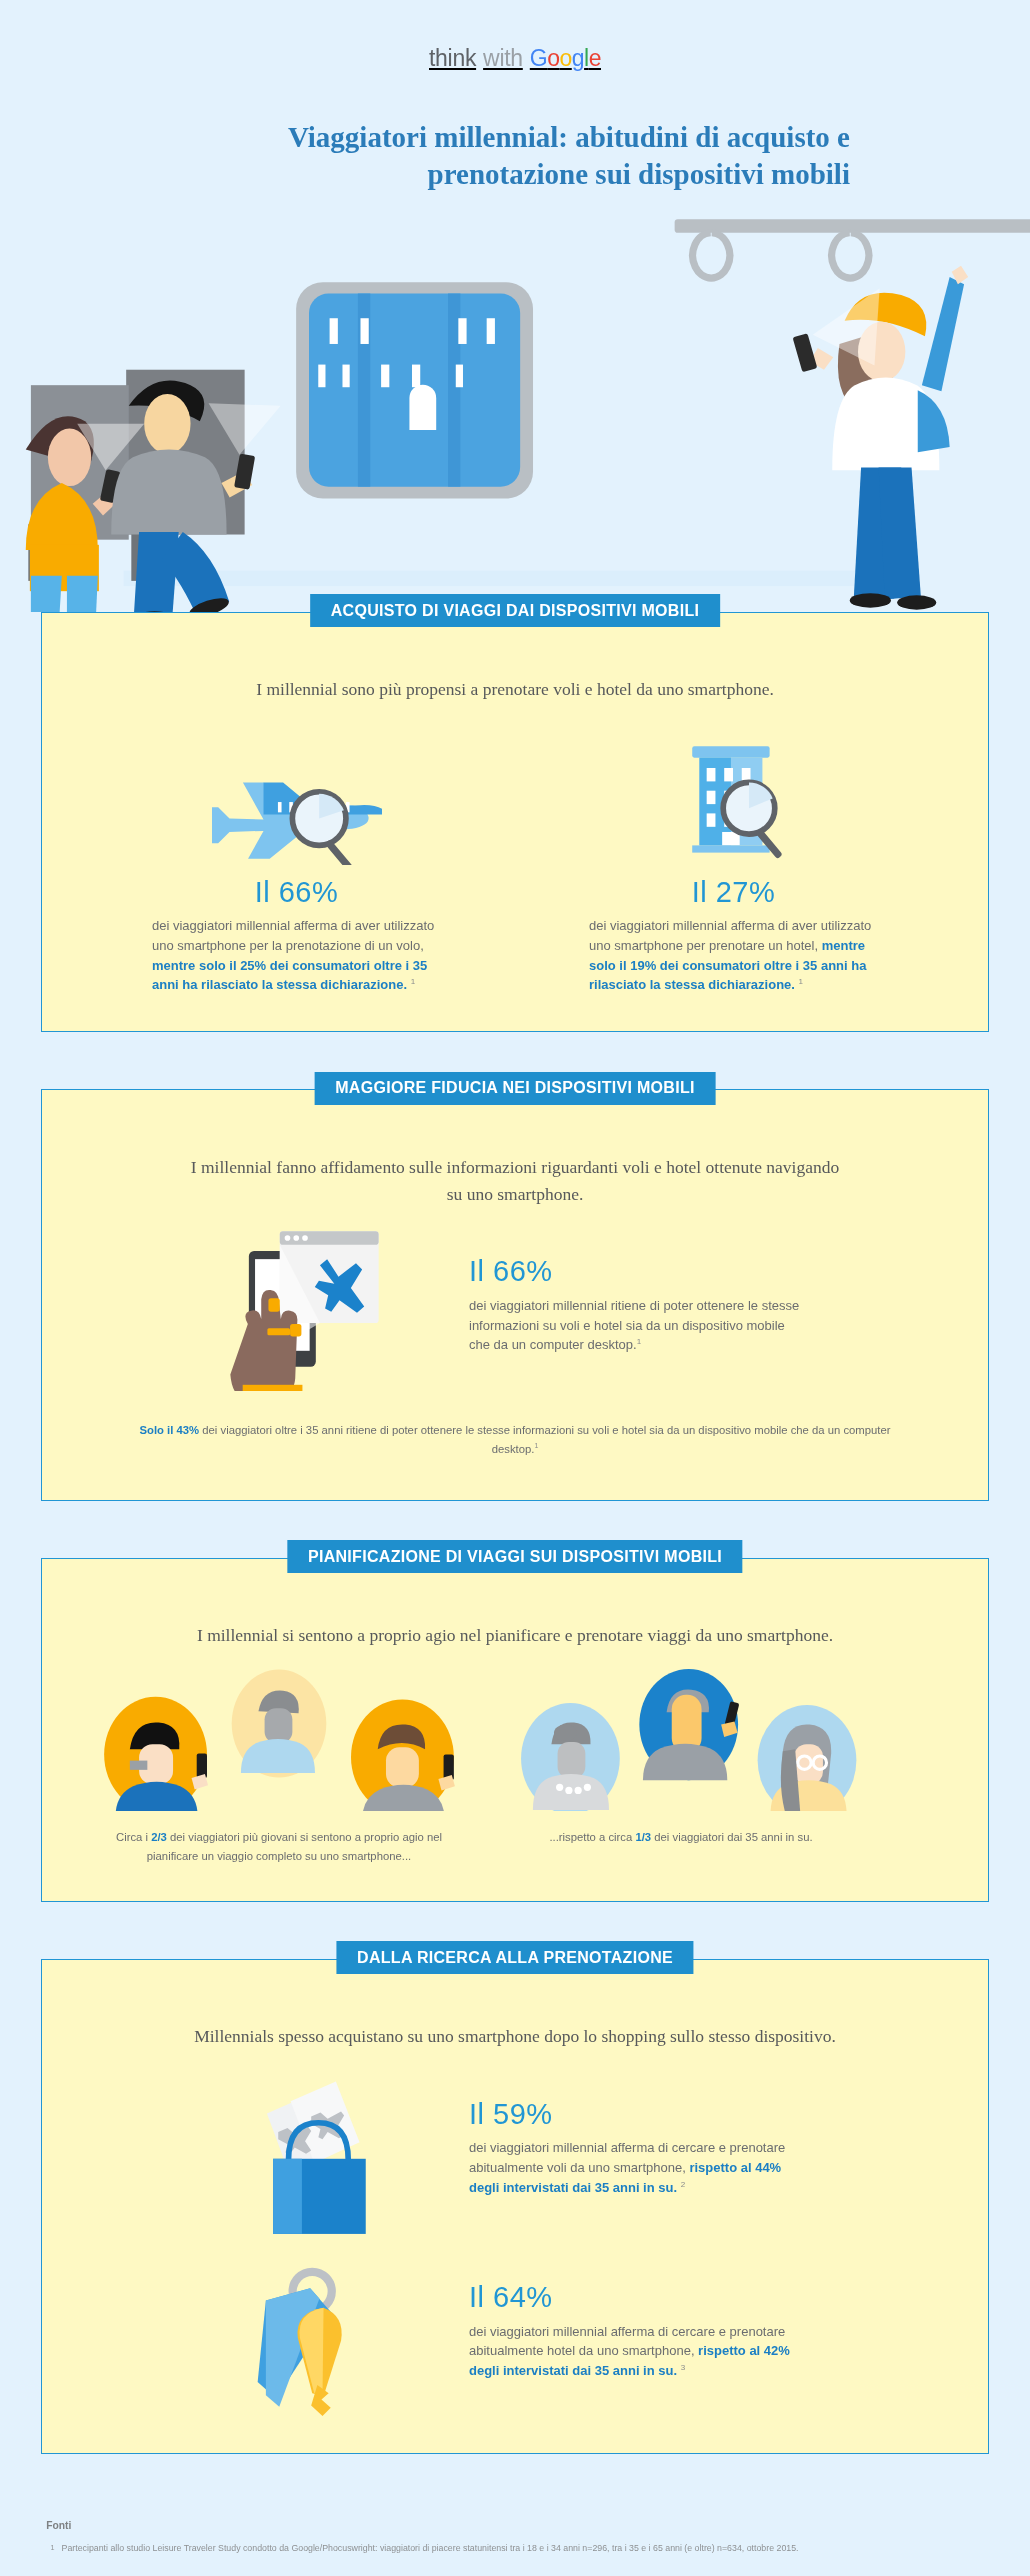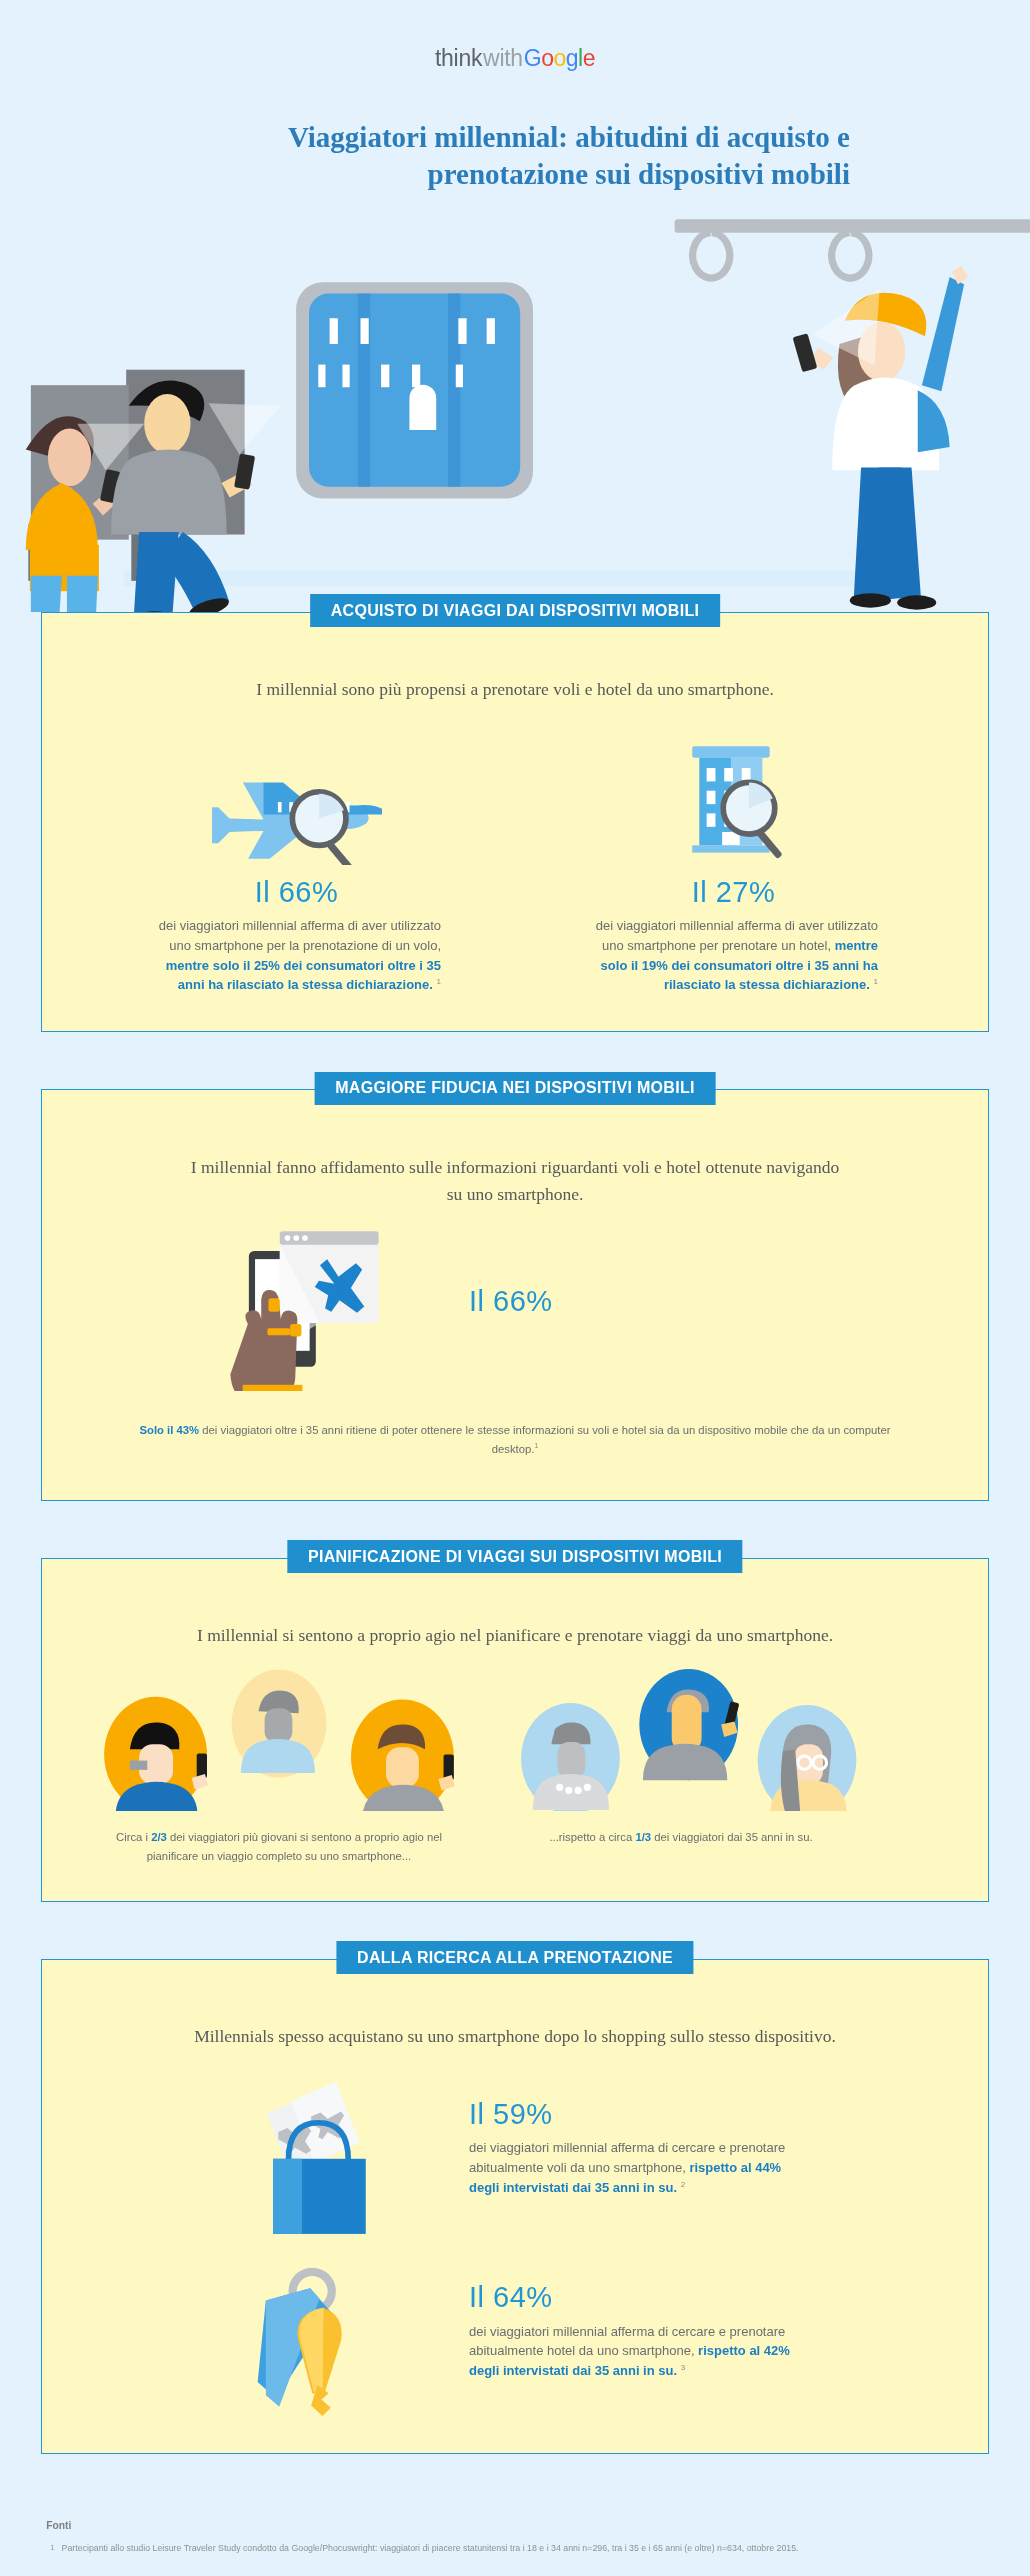--- a/index.html
+++ b/index.html
@@ -13,23 +13,24 @@
     min-height: 3838px;
     position: relative;
     overflow-x: hidden;
   }
 
   
   .twg-logo {
     display: flex;
     align-items: baseline;
     justify-content: center;
-    gap: 1px;
+    gap: 7px;
     font-size: 23px;
     letter-spacing: -0.3px;
+    text-decoration: underline;
   }
   .twg-logo .t-think { color: #5f6368; font-weight: 400; }
   .twg-logo .t-with  { color: #9aa0a6; font-weight: 400; }
   .twg-logo .g-word  { font-weight: 500; letter-spacing: -0.5px; }
   .g-b { color: #4285f4; } .g-r { color: #ea4335; }
   .g-y { color: #fbbc05; } .g-g { color: #34a853; }
 
   header.top { padding-top: 45px; }
 
   h1.page-title {
@@ -94,21 +95,21 @@
   .icon-box { height: 155px; display: flex; align-items: center; justify-content: center; }
   .bignum {
     color: #2196d4;
     font-size: 29px;
     font-weight: 300;
     letter-spacing: 0.5px;
     line-height: 1;
     margin-bottom: 9.3px;
   }
   .statcopy {
-    text-align: right;
+    text-align: left;
     color: #6b6d70;
     font-size: 13px;
     line-height: 1.52;
     max-width: 289px;
   }
   .statcopy b { color: #1b7fc4; font-weight: 700; }
   sup { font-size: 0.62em; color: #8a8c8e; }
 
   
   .row-stat { display: flex; align-items: center; justify-content: center; gap: 36px; margin-top: 13.4px; }
@@ -330,20 +331,21 @@
           <path d="M118 46 l78 152 l-78 46z" fill="#ffffff" opacity="0.55"></path>
           <path d="M56 200 q-12 -22 6 -26 q16 -4 20 16 l0 -38 q2 -20 18 -18 q16 2 16 22 l4 34 q2 -18 18 -16 q16 2 14 22 l-4 110 q-4 42 -48 42 l-38 0 q-36 0 -40 -50z" fill="#8a6a5e"></path>
           <rect x="96" y="150" width="22" height="26" rx="5" fill="#f9ab00"></rect>
           <rect x="138" y="200" width="22" height="24" rx="5" fill="#f9ab00"></rect>
           <rect x="94" y="208" width="44" height="14" rx="3" fill="#f9ab00"></rect>
           <rect x="46" y="318" width="116" height="16" fill="#f9ab00"></rect>
         </svg>
       </div>
       <div class="txt">
         <div class="bignum">Il 66%</div>
+        <p class="statcopy"><span>dei viaggiatori millennial ritiene di poter ottenere le stesse informazioni su voli e hotel sia da un dispositivo mobile che da un computer desktop.</span><sup>1</sup></p>
       </div>
     </div>
 
     <p class="footnote-line"><b>Solo il 43%</b><span> dei viaggiatori oltre i 35 anni ritiene di poter ottenere le stesse informazioni su voli e hotel sia da un dispositivo mobile che da un computer desktop.</span><sup>1</sup></p>
   </div>
 </section>
 
 <section class="section">
   <div class="band">PIANIFICAZIONE DI VIAGGI SUI DISPOSITIVI MOBILI</div>
   <div class="card">

